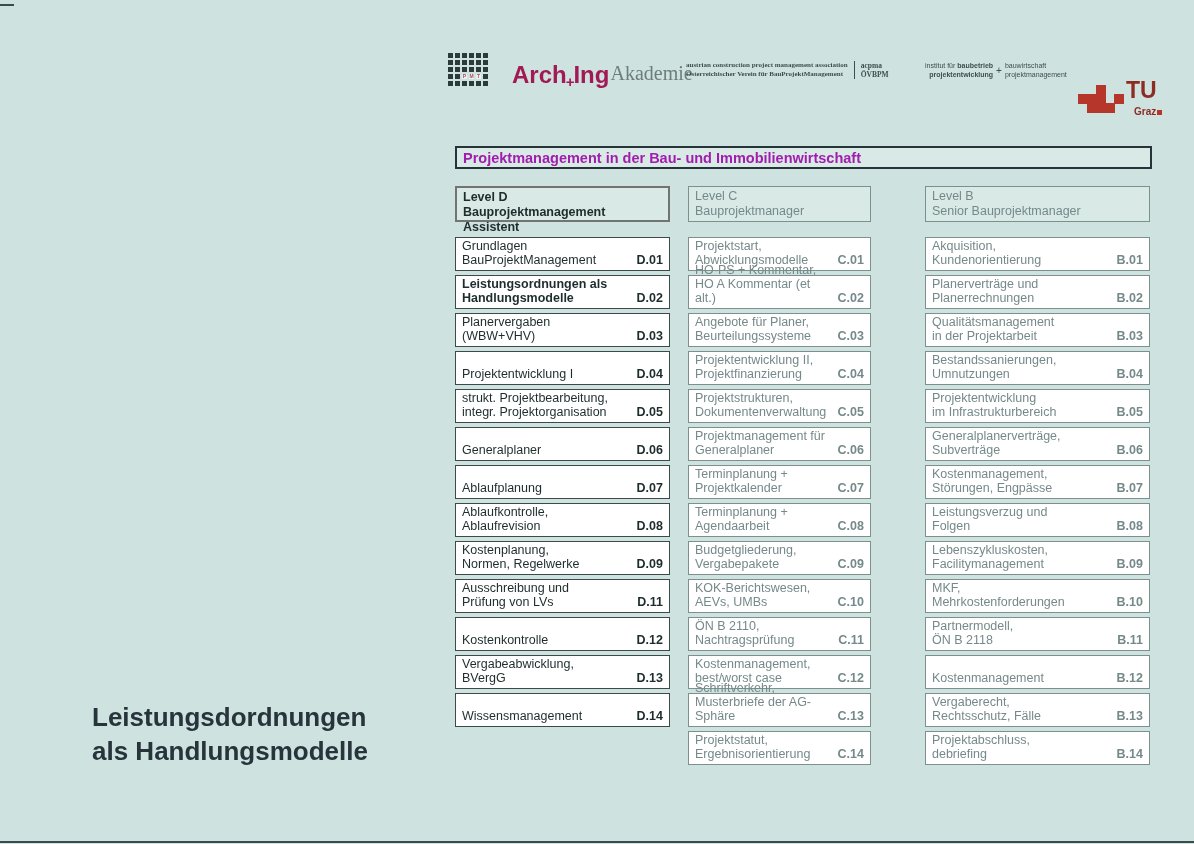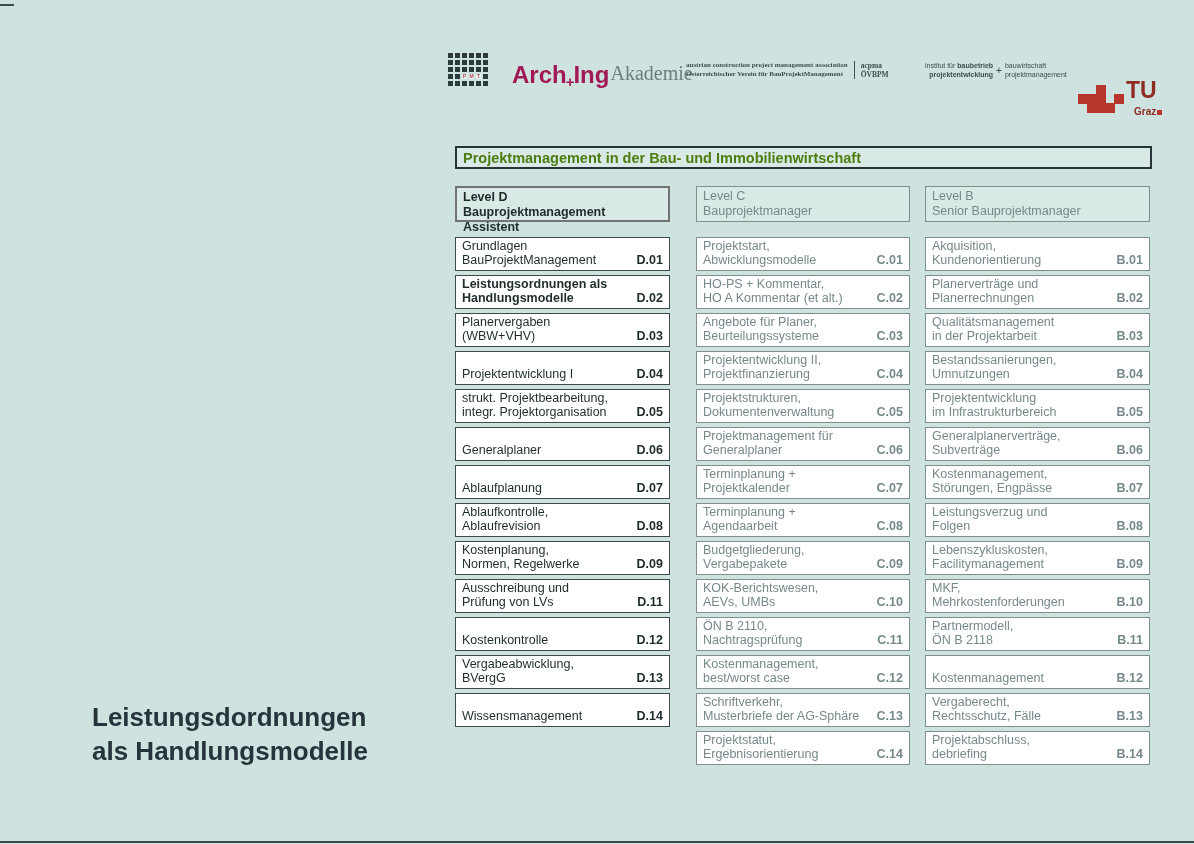--- a/index.html
+++ b/index.html
@@ -38,26 +38,26 @@
   .tumark{position:relative;width:47px;height:29px;margin-right:1px;}
   .tumark .b{position:absolute;background:#b6362b;}
   .tutext{position:relative;}
   .tutext .tu{font-size:23px;font-weight:bold;color:#8e2b23;line-height:21px;display:block;}
   .tutext .graz{font-size:10px;font-weight:bold;color:#8e2b23;line-height:10px;display:inline-block;margin-left:8px;}
   .tutext .dot{display:inline-block;width:5px;height:5px;background:#b6362b;margin-left:1px;}
 
   
   .banner{position:absolute;left:455px;top:146px;width:697px;height:23px;box-sizing:border-box;
           background:#d8e9e6;border:2px solid #26343a;display:flex;align-items:center;
-          padding-left:6px;font-size:14.5px;font-weight:bold;color:#4d7c0f;}
+          padding-left:6px;font-size:14.5px;font-weight:bold;color:#a21caf;}
 
   
   .col{position:absolute;top:186px;}
   .col.d{left:455px;width:215px;}
-  .col.c{left:688px;width:214px;margin-left:8px;}
+  .col.c{left:688px;width:183px;}
   .col.b{left:925px;width:225px;}
   .colhead{height:36px;box-sizing:border-box;padding:2px 6px;background:#d8e9e6;
            font-size:12.5px;line-height:15px;}
   .col.dark .colhead{border:2px solid #737373;color:#1e2c2c;font-weight:bold;}
   .col.gray .colhead{border:1px solid #7e908e;color:#76898a;}
   .colhead span{display:block;}
   .cells{margin-top:15px;}
   .cell{height:34px;box-sizing:border-box;margin-bottom:4px;background:#ffffff;
         display:flex;align-items:flex-end;padding:2px 6px 3px;font-size:12.5px;line-height:14px;}
   .col.dark .cell{border:1px solid #3c4a4a;color:#1e2c2c;}

